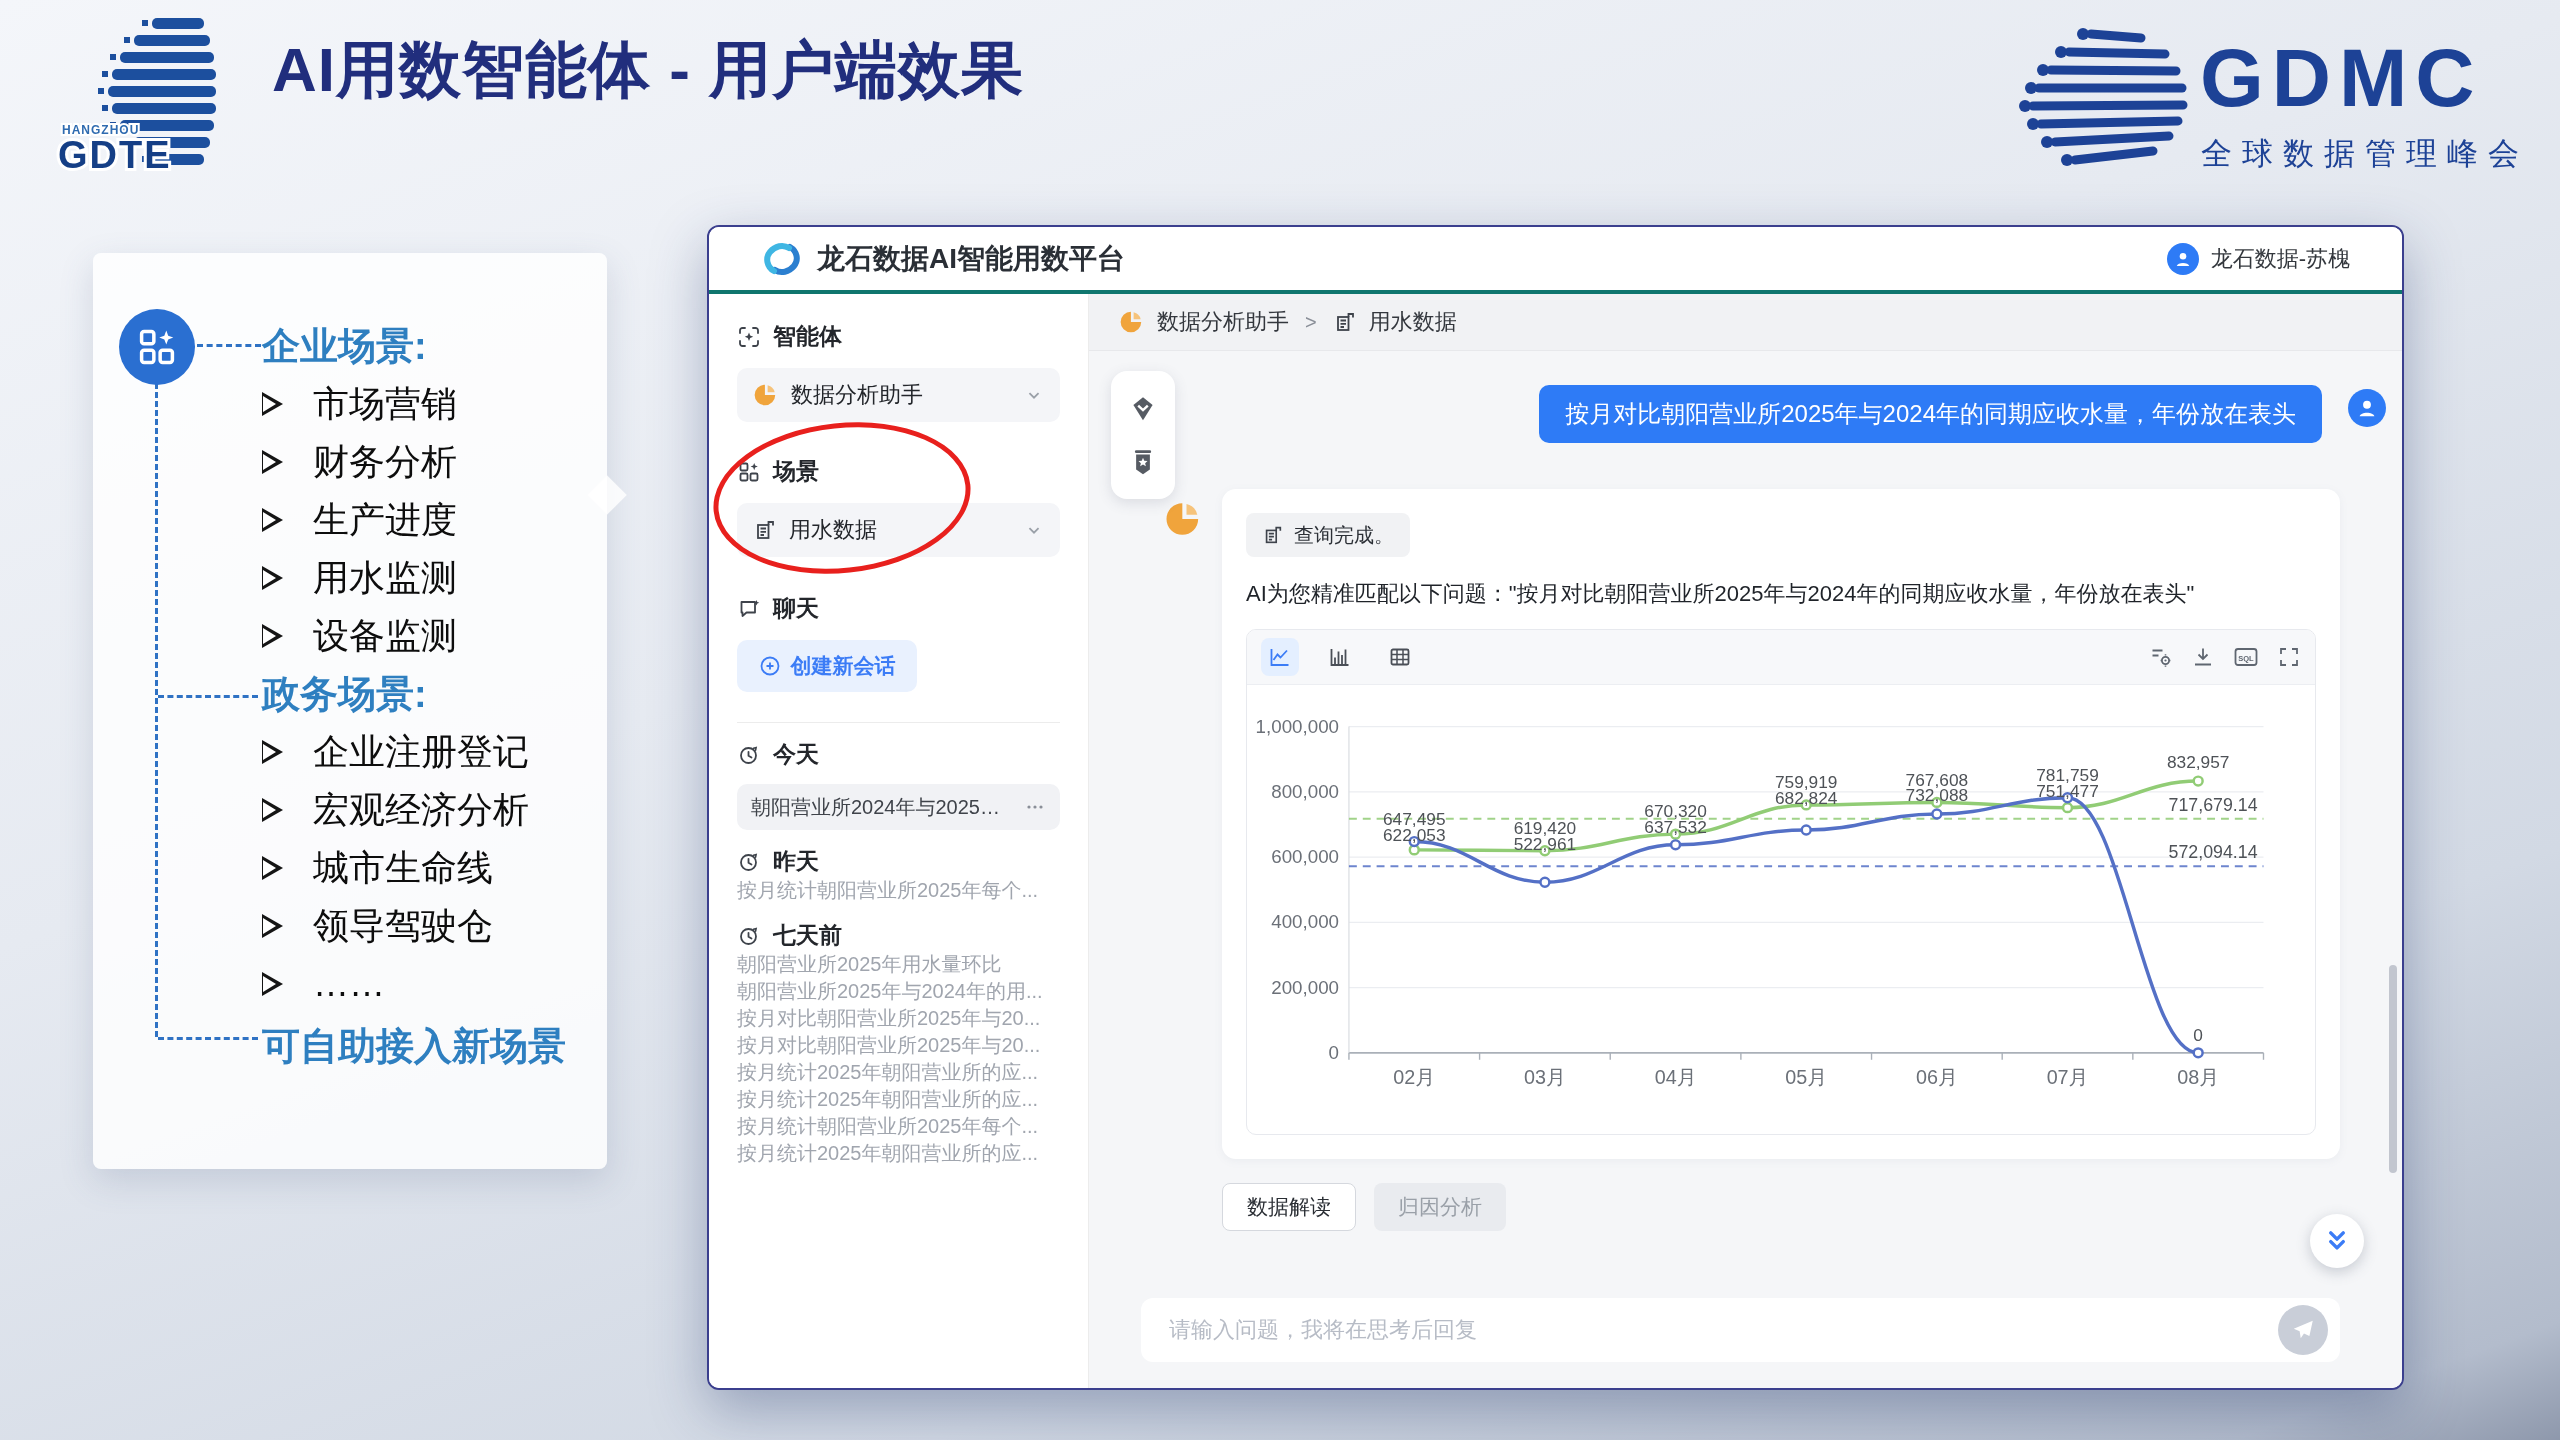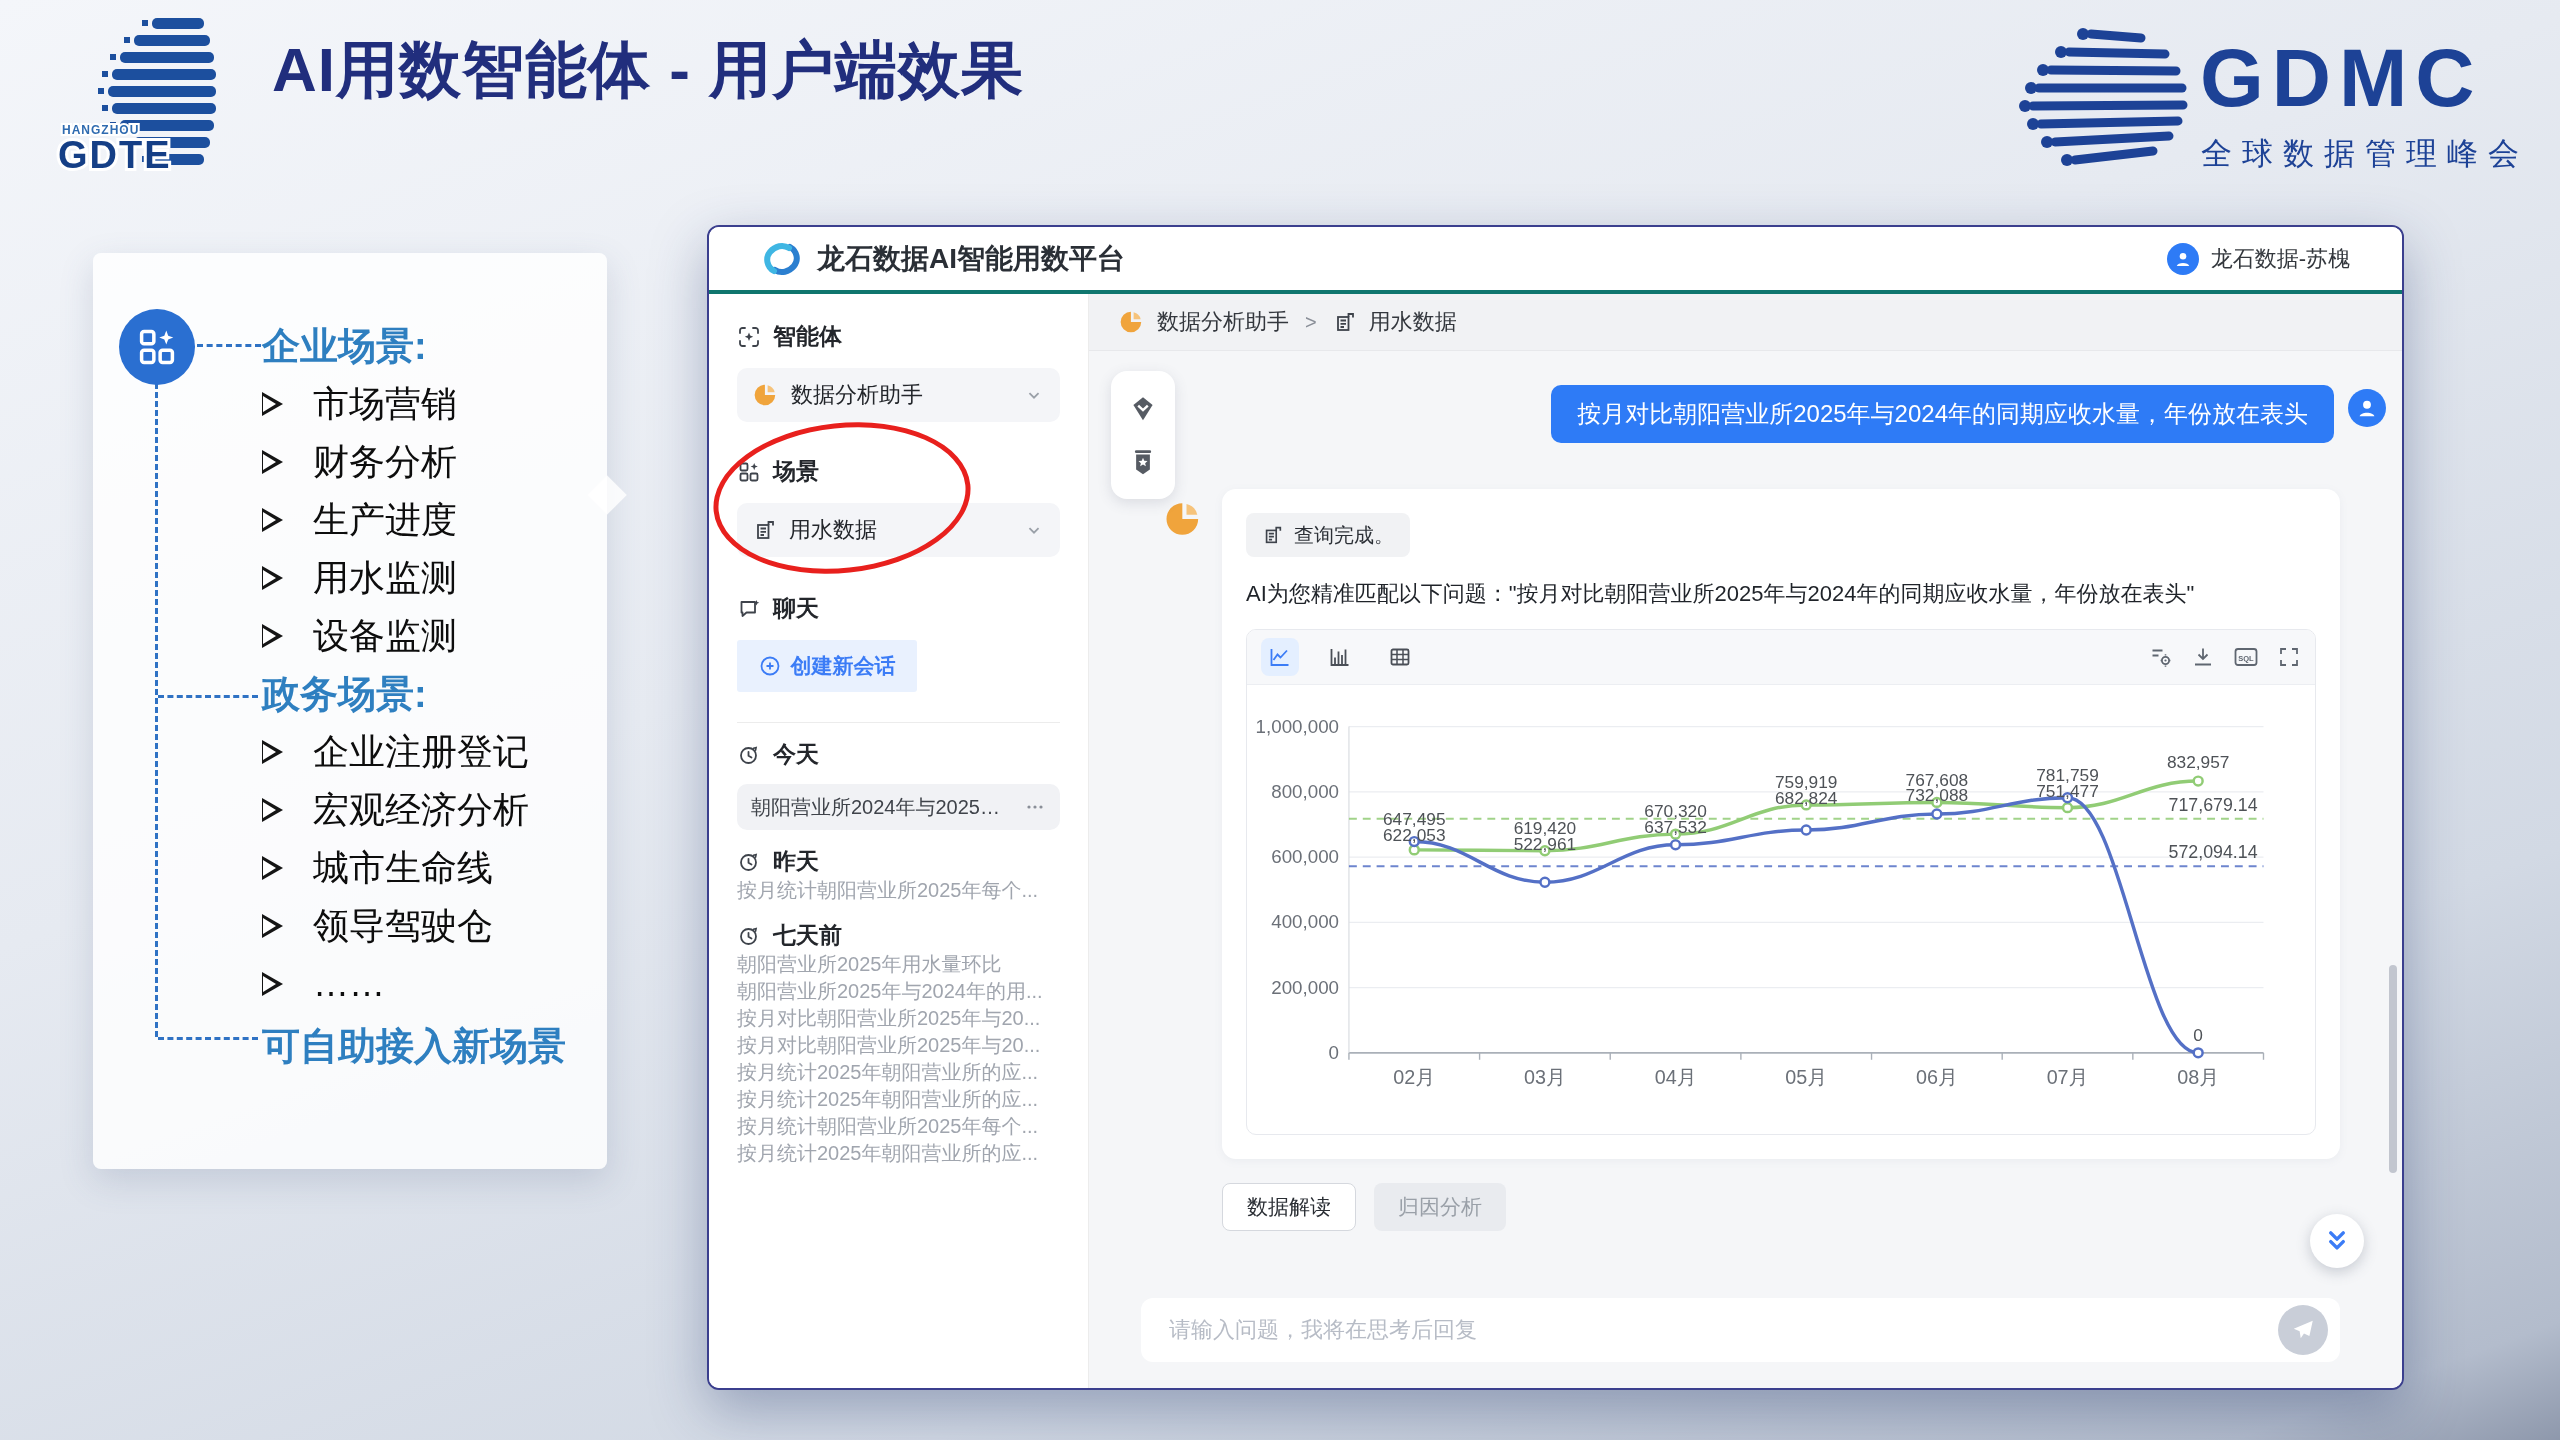--- a/index.html
+++ b/index.html
@@ -38,36 +38,36 @@
   .user-chip{margin-left:auto;display:flex;align-items:center;gap:12px;font-size:22px;color:#33373d}
   .avatar-sm{width:32px;height:32px;border-radius:50%;background:#2e7bf6;display:flex;align-items:center;justify-content:center;flex:none}
 
   .sidebar{position:absolute;left:0;top:66px;bottom:0;width:380px;background:#fff;border-right:1px solid #ececec;
            padding:0 28px;box-sizing:border-box}
   .side-row{display:flex;align-items:center;gap:12px;font-size:23px;font-weight:600;color:#23262b}
   .selector{display:flex;align-items:center;gap:12px;height:54px;background:#f4f5f8;border-radius:10px;padding:0 16px;
             font-size:22px;color:#23262b;cursor:pointer;margin-top:16px}
   .selector .chev{margin-left:auto}
   .new-chat{display:flex;align-items:center;justify-content:center;gap:10px;width:180px;height:52px;background:#e9f1fe;
-            border:none;border-radius:3px;font-size:21px;font-weight:600;color:#3b7cf6;margin-top:16px;cursor:pointer}
+            border:none;border-radius:10px;font-size:21px;font-weight:600;color:#3b7cf6;margin-top:16px;cursor:pointer}
   .divider{height:1px;background:#ececec;margin-top:30px}
   .h-head{display:flex;align-items:center;gap:12px;font-size:23px;font-weight:600;color:#23262b;margin-top:16px}
   .h-item{margin:20px 0 0 38;font-size:20px;color:#a0a5ae;white-space:nowrap;overflow:hidden;text-overflow:ellipsis;cursor:pointer}
   .h-item.active{margin:14px 0 0 0;height:46px;background:#f1f2f5;border-radius:10px;display:flex;align-items:center;
                  padding:0 14px;color:#3f434a;gap:8px}
   .h-item.active .txt{flex:1;overflow:hidden;text-overflow:ellipsis}
   .red-ellipse{position:absolute;left:4px;top:196px;width:248px;height:140px;border:5px solid #e8201d;border-radius:50%;
                transform:rotate(-6deg);z-index:9;pointer-events:none}
 
   .main{position:absolute;left:380px;top:67px;right:0;bottom:0;background:#f5f6f8}
   .breadcrumb{height:56px;background:#f1f2f4;border-bottom:1px solid #e7e8eb;display:flex;align-items:center;
               padding:0 30px;font-size:22px;color:#33373d;gap:12px}
   .crumb-sep{color:#8a8f98;margin:0 4px;font-size:20px}
   .chat{position:absolute;left:0;right:0;top:57px;bottom:104px;overflow:hidden}
-  .user-row{display:flex;justify-content:flex-end;align-items:flex-start;padding:34px 16px 0 0;gap:14px}
+  .user-row{display:flex;justify-content:flex-end;align-items:flex-start;padding:34px 16px 0 0;gap:26px}
   .bubble{background:#2e7bf6;color:#fff;font-size:24px;line-height:1;padding:17px 26px;border-radius:10px}
   .avatar-lg{width:38px;height:38px;border-radius:50%;background:#2e7bf6;display:flex;align-items:center;justify-content:center;margin-top:4px;flex:none}
   .pill{position:absolute;left:22px;top:20px;width:64px;height:128px;background:#fff;border-radius:16px;
         box-shadow:0 4px 14px rgba(80,90,110,.16);display:flex;flex-direction:column;align-items:center;justify-content:center;gap:22px}
   .assistant{display:flex;align-items:flex-start;padding:46px 62px 0 75px}
   .pie-avatar{width:40px;height:40px;flex:none;margin-top:10px}
   .card{flex:1;margin-left:18px;background:#fff;border-radius:14px;padding:24px;box-shadow:0 2px 8px rgba(120,130,150,.08)}
   .chip{display:inline-flex;align-items:center;gap:10px;height:44px;background:#f1f2f4;border-radius:8px;padding:0 16px;
         font-size:20px;color:#2c3036}
   .intro{margin-top:22px;font-size:22px;color:#1f2329}

